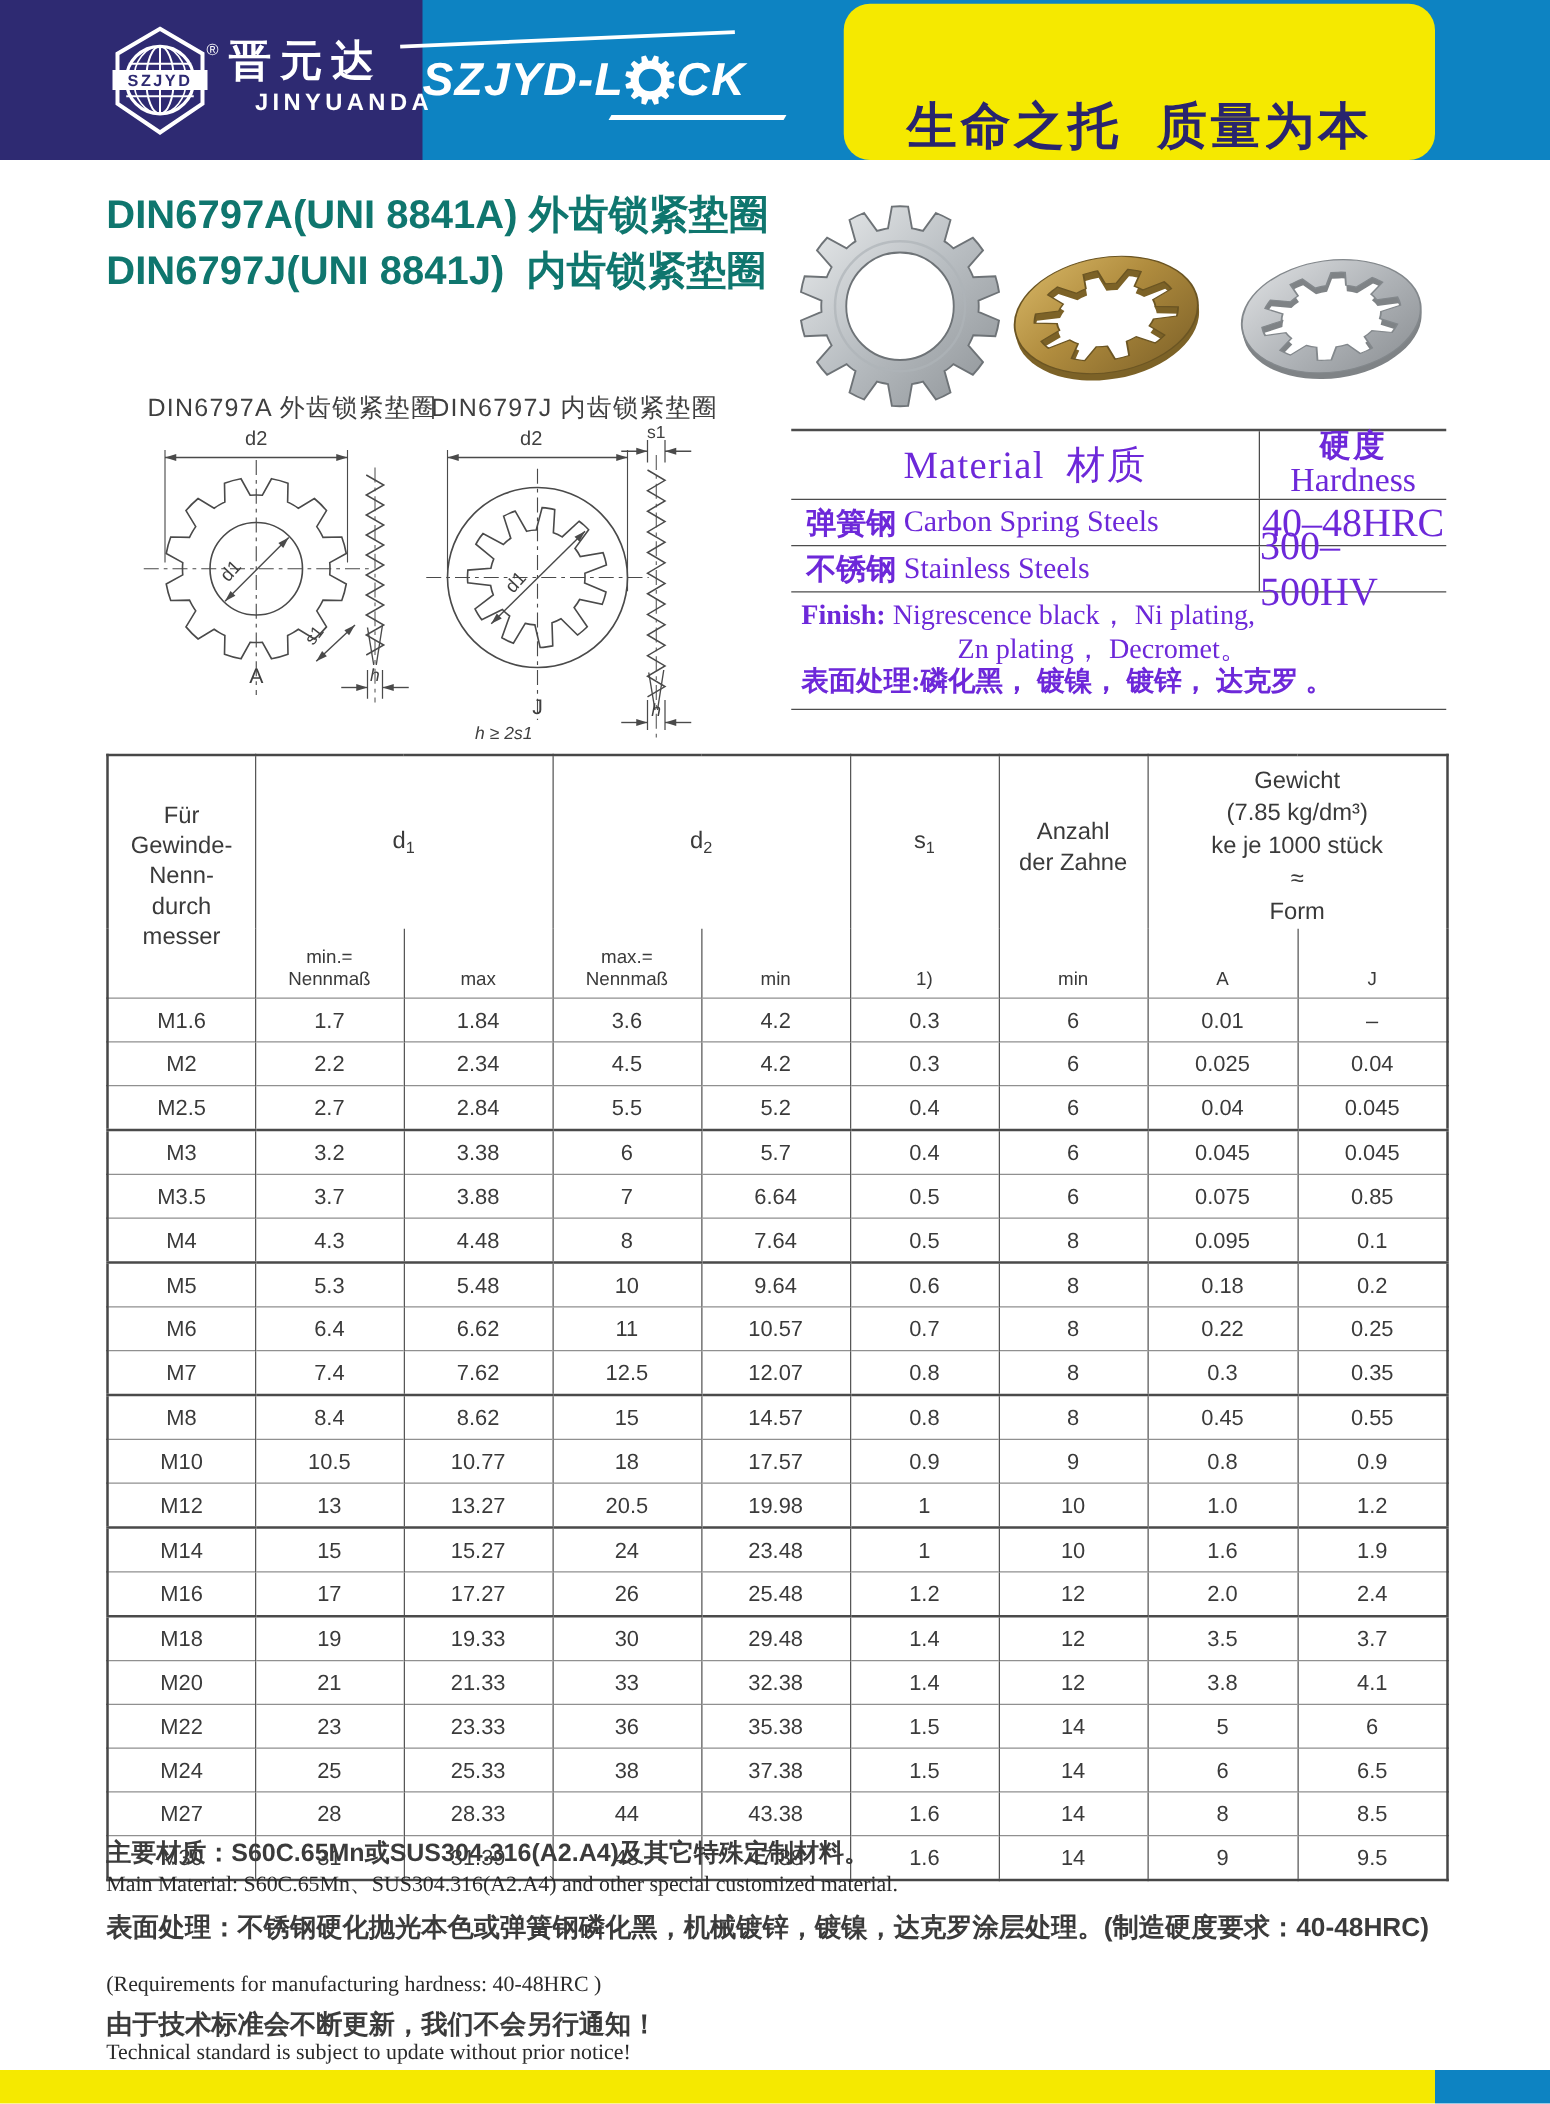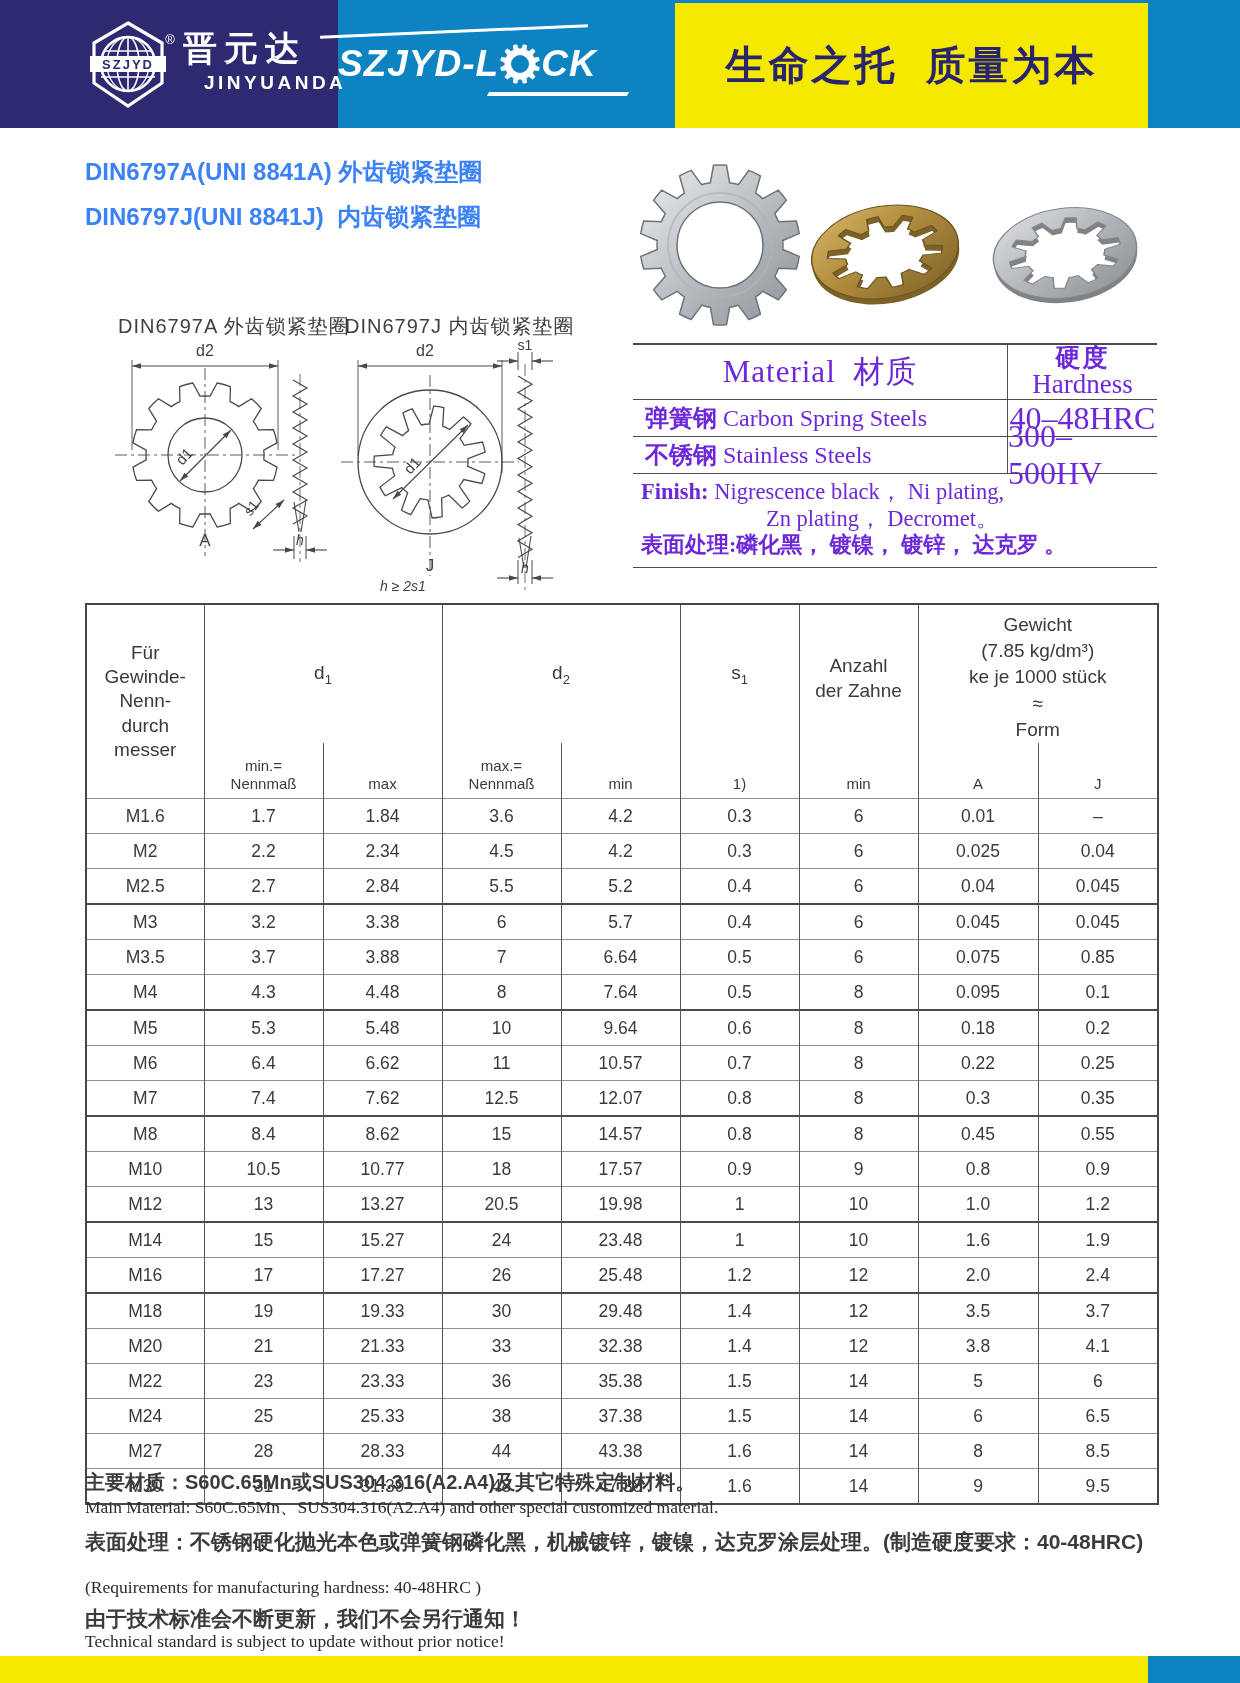--- a/index.html
+++ b/index.html
@@ -12,25 +12,25 @@
   .top-band{position:absolute;left:0;top:0;width:1240px;height:128px;background:#0d83c2;}
   .navy-block{position:absolute;left:0;top:0;width:338px;height:128px;background:#2e2a72;}
   .logo-cn{position:absolute;left:183px;top:26px;color:#fff;font-size:34px;font-weight:bold;letter-spacing:7px;}
   .logo-en{position:absolute;left:204px;top:72px;color:#fff;font-size:19px;letter-spacing:3.5px;font-weight:bold;}
   .brand{position:absolute;left:338px;top:0;width:337px;height:128px;display:flex;align-items:center;justify-content:flex-start;}
   .brand-inner{position:relative;display:flex;align-items:center;color:#fff;
      font-style:italic;font-weight:bold;font-size:37px;letter-spacing:1px;}
   .brand-swoosh-top{position:absolute;left:-18px;top:-12px;width:268px;height:2.5px;background:#fff;transform:rotate(-2.5deg);}
   .brand-swoosh-bottom{position:absolute;left:150px;bottom:-10px;width:140px;height:4px;background:#fff;transform:skewX(-30deg);}
   .yellow-box{position:absolute;left:675px;top:3px;width:473px;height:125px;background:#f5e900;
-     display:flex;align-items:center;justify-content:center;}
+     display:flex;align-items:flex-end;justify-content:center;border-radius:21px;}
   .slogan{color:#29246e;font-size:40px;font-weight:bold;letter-spacing:3px;white-space:pre;}
 
   
-  .title-block{position:absolute;left:85px;top:149px;color:#3b82f6;font-weight:bold;font-size:24px;line-height:45px;}
+  .title-block{position:absolute;left:85px;top:149px;color:#0f766e;font-weight:bold;font-size:32px;line-height:45px;}
   .title-line{white-space:pre;}
 
   
   .diag-title{position:absolute;top:313px;color:#3f3f3f;font-size:20px;letter-spacing:1px;}
   .diag-title.left{left:118px;}
   .diag-title.right{left:345px;}
 
   
   .mat{position:absolute;left:633px;top:343px;width:524px;font-family:"Liberation Serif",serif;color:#6d28d9;
        border-top:2.6px solid #4c4c4c;}

